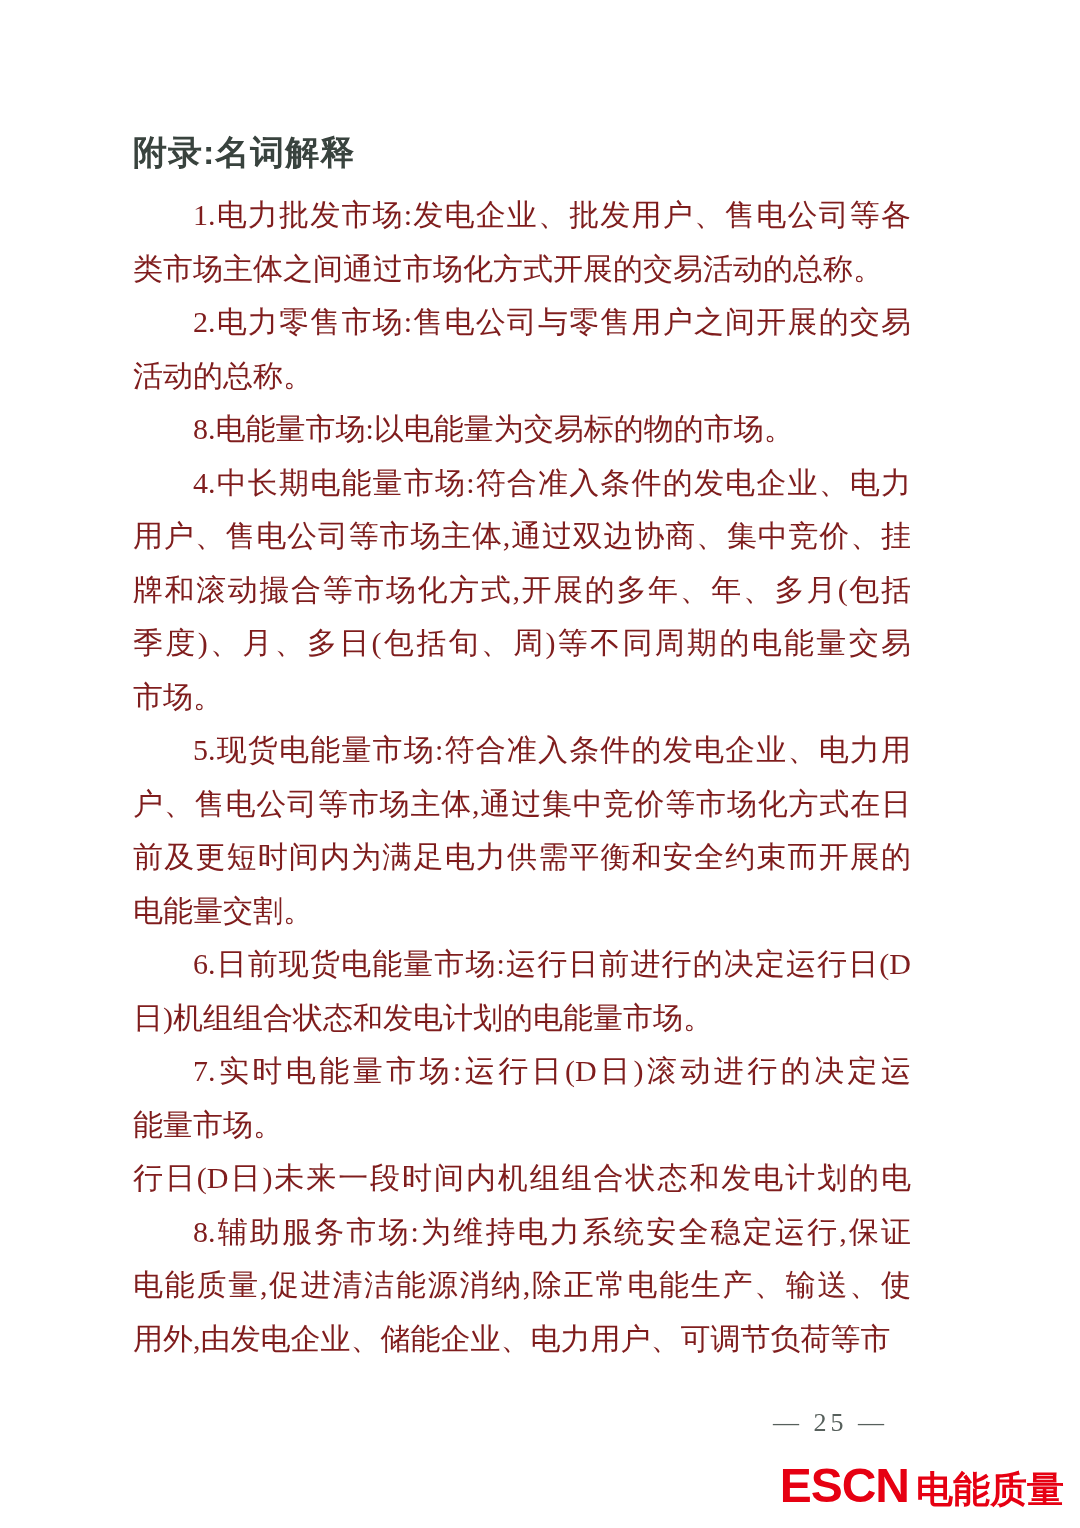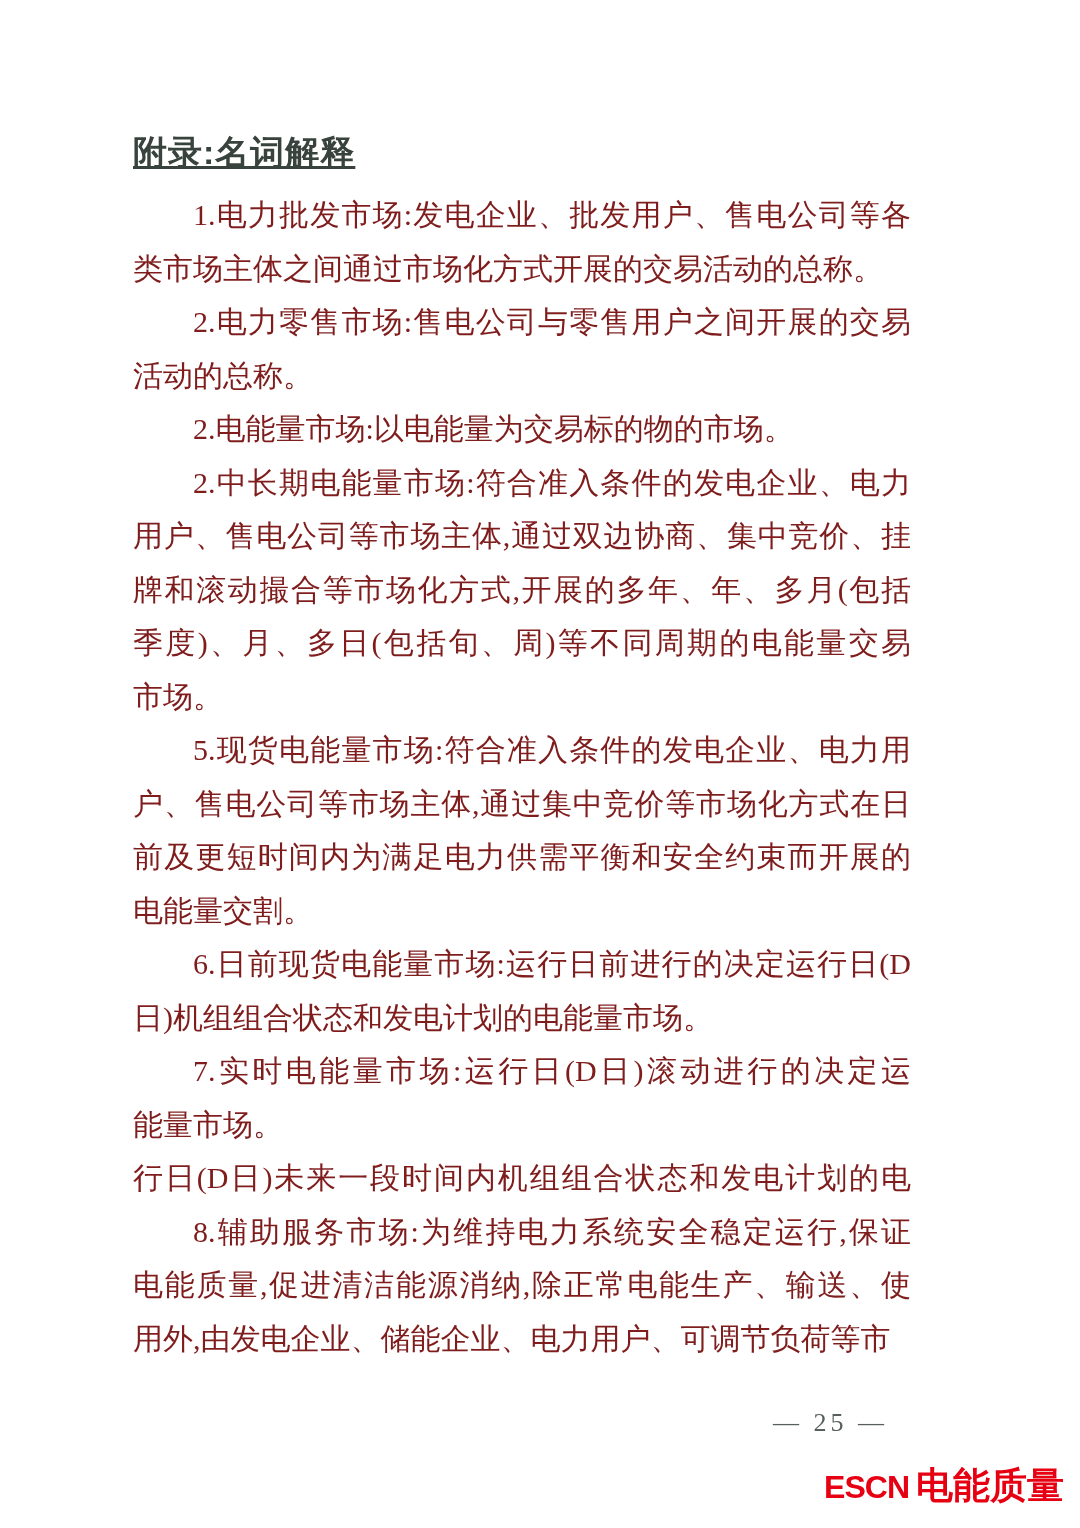--- a/index.html
+++ b/index.html
@@ -22,21 +22,20 @@
     width: 778px;
   }
   .doc-title {
     margin: 0 0 12px 0;
     font-family: "Liberation Sans", sans-serif;
     font-size: 34px;
     font-weight: bold;
     color: #39433e;
     line-height: 48px;
     letter-spacing: 1px;
-    text-decoration: underline;
   }
   .paragraphs {
     width: 778px;
   }
   .line {
     font-family: "Liberation Serif", serif;
     font-size: 30px;
     line-height: 53.5px;
     color: #7f1d1d;
     text-align: justify;
@@ -64,21 +63,21 @@
   .logo {
     position: absolute;
     top: 1466px;
     right: 16px;
     white-space: nowrap;
     color: #e60012;
     line-height: 40px;
   }
   .logo .latin {
     font-family: "Liberation Sans", sans-serif;
-    font-size: 32px;
+    font-size: 48px;
     font-weight: 800;
     letter-spacing: -1px;
   }
   .logo .cjk {
     font-family: "Liberation Sans", sans-serif;
     font-size: 37px;
     font-weight: 800;
     margin-left: 7px;
   }
 </style>
@@ -88,22 +87,22 @@
 <div class="page">
 
   <div class="content">
     <h1 class="doc-title">附录:名词解释</h1>
 
     <div class="paragraphs">
         <div class="line first">1.电力批发市场:发电企业、批发用户、售电公司等各</div>
         <div class="line lastline">类市场主体之间通过市场化方式开展的交易活动的总称。</div>
         <div class="line first">2.电力零售市场:售电公司与零售用户之间开展的交易</div>
         <div class="line lastline">活动的总称。</div>
-        <div class="line first lastline">2.电能量市场:以电能量为交易标的物的市场。</div>
-        <div class="line first">2.中长期电能量市场:符合准入条件的发电企业、电力</div>
+        <div class="line first lastline">8.电能量市场:以电能量为交易标的物的市场。</div>
+        <div class="line first">4.中长期电能量市场:符合准入条件的发电企业、电力</div>
         <div class="line">用户、售电公司等市场主体,通过双边协商、集中竞价、挂</div>
         <div class="line">牌和滚动撮合等市场化方式,开展的多年、年、多月(包括</div>
         <div class="line">季度)、月、多日(包括旬、周)等不同周期的电能量交易</div>
         <div class="line lastline">市场。</div>
         <div class="line first">5.现货电能量市场:符合准入条件的发电企业、电力用</div>
         <div class="line">户、售电公司等市场主体,通过集中竞价等市场化方式在日</div>
         <div class="line">前及更短时间内为满足电力供需平衡和安全约束而开展的</div>
         <div class="line lastline">电能量交割。</div>
         <div class="line first">6.日前现货电能量市场:运行日前进行的决定运行日(D</div>
         <div class="line lastline">日)机组组合状态和发电计划的电能量市场。</div>

